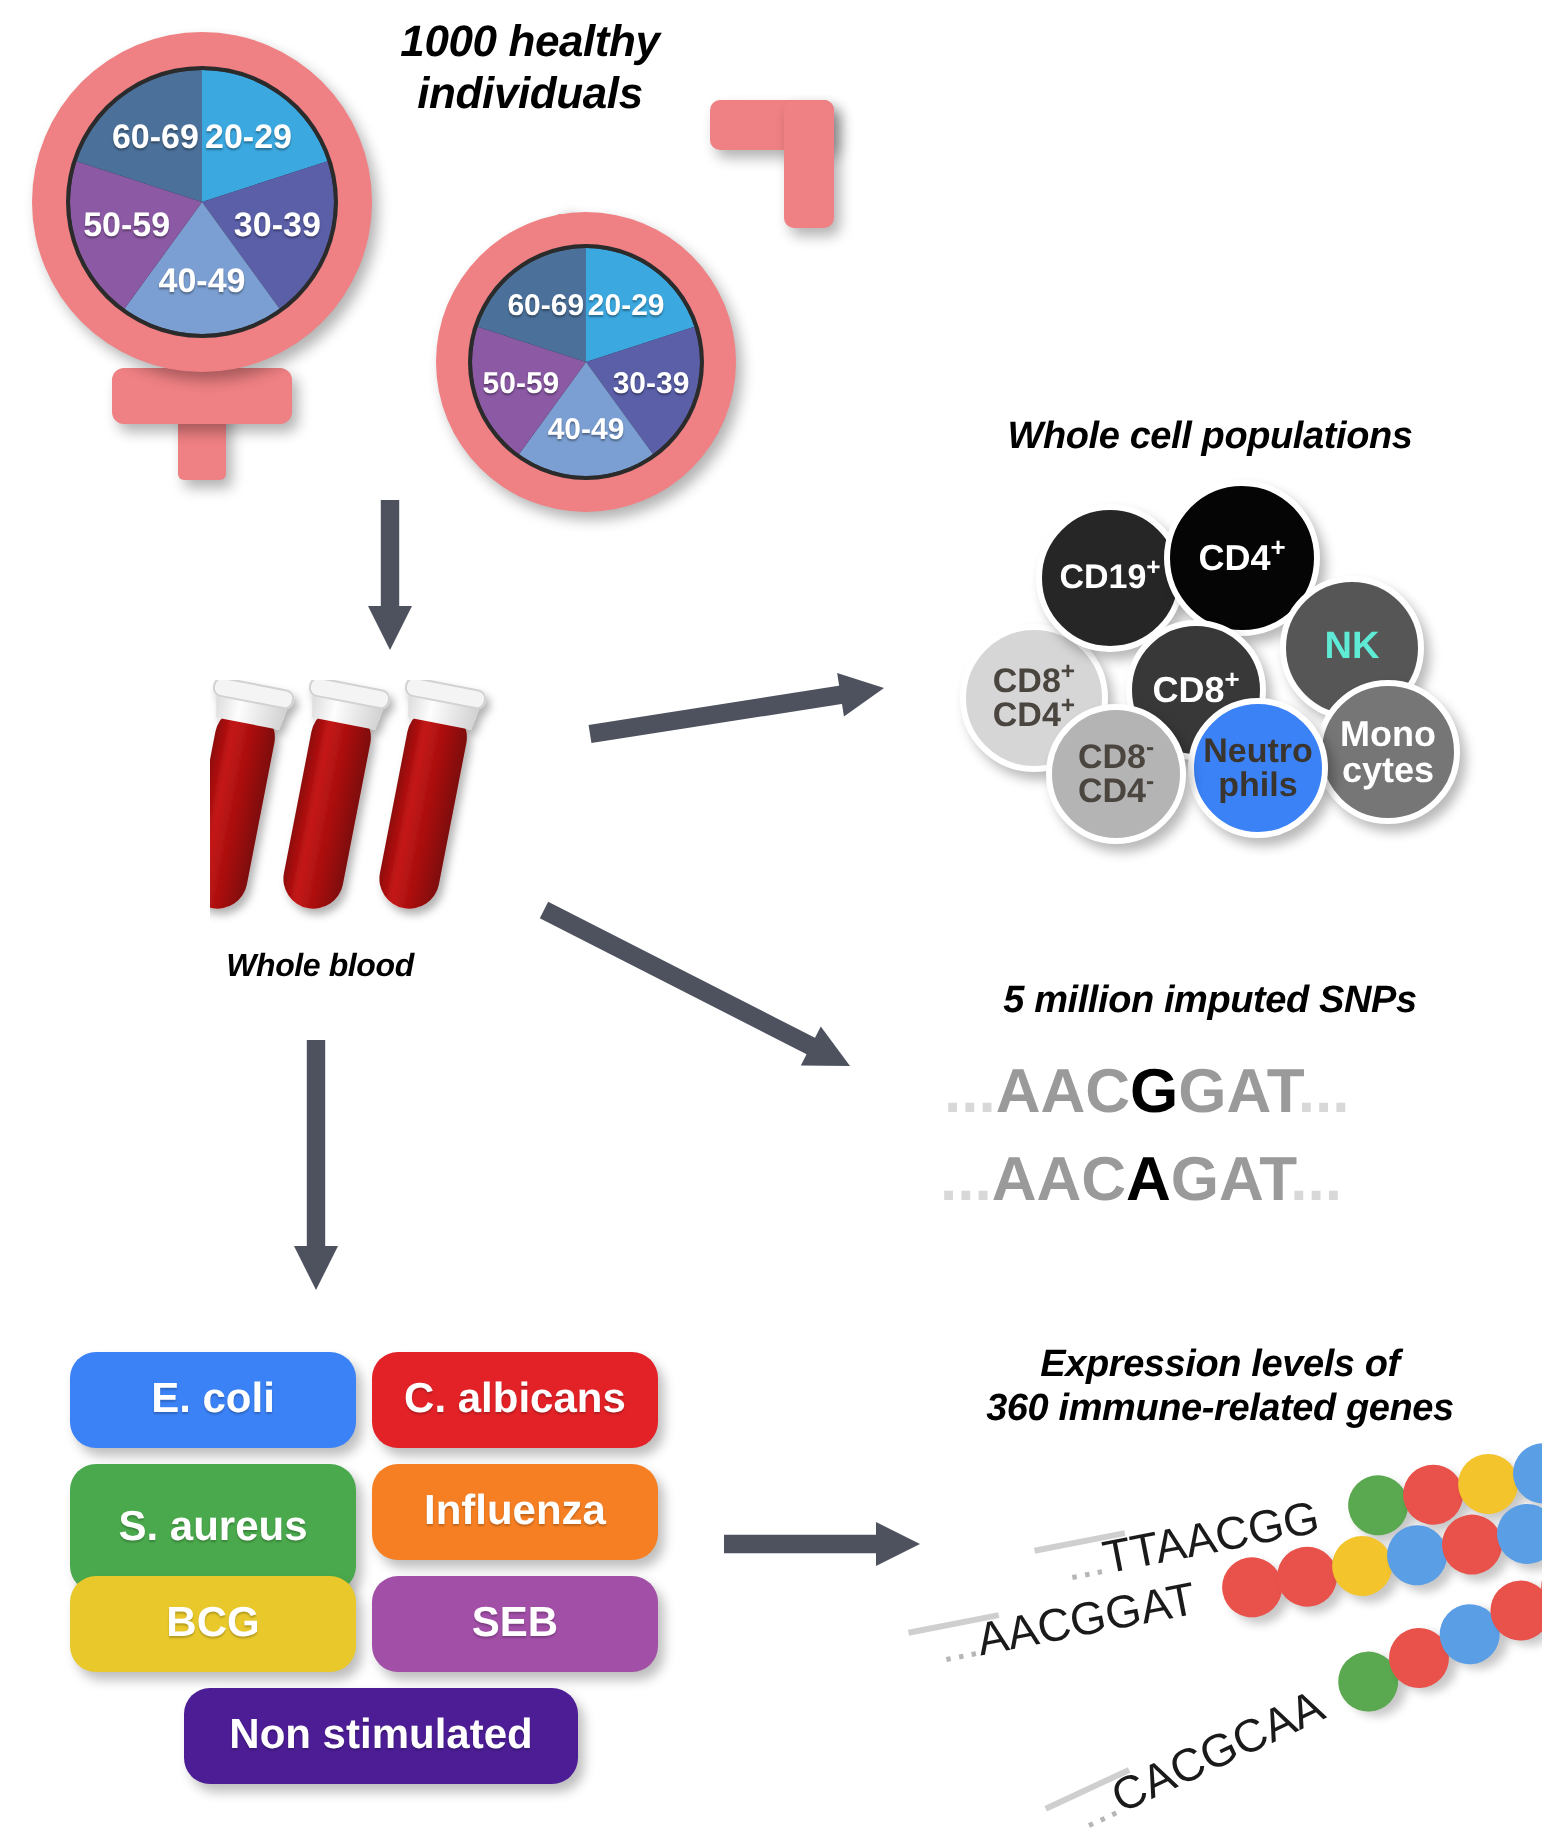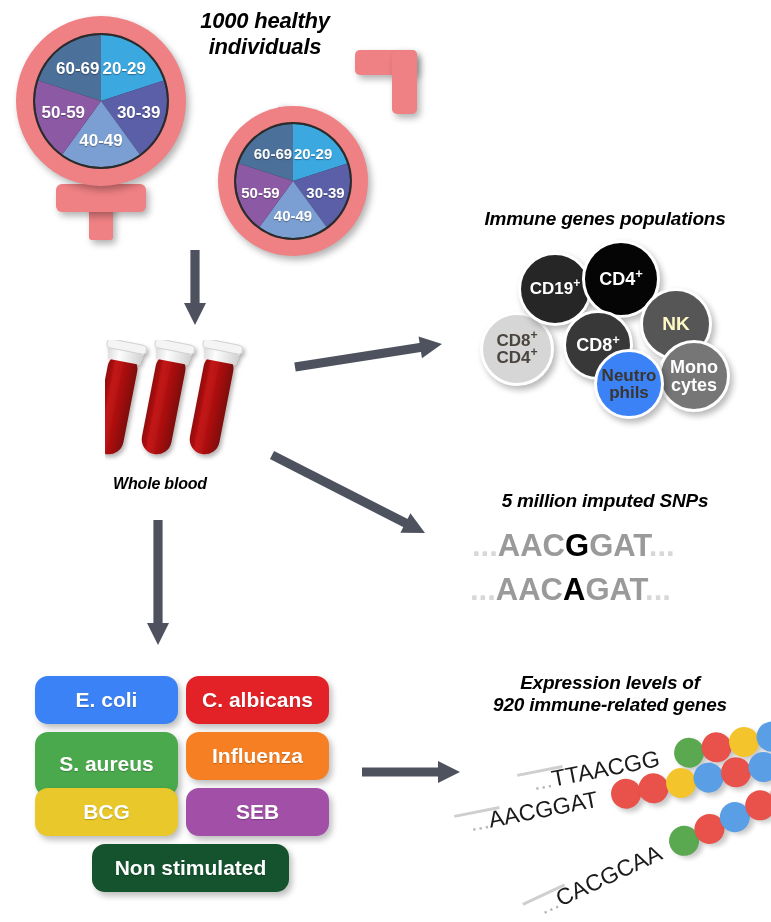--- a/index.html
+++ b/index.html
@@ -257,29 +257,30 @@
           <rect x="104" y="14" width="30" height="102" rx="15" fill="url(#bloodg)"></rect>
           <path d="M100 6 L138 6 L135 22 L103 22 Z" fill="url(#capg)"></path>
           <rect x="99" y="2" width="40" height="9" rx="4" fill="#f4f4f4" stroke="#d2d2d2" stroke-width="1"></rect>
         </g>
       </g>
     </svg>
   </div>
 
   <div class="heading abs" id="label-whole-blood">Whole blood</div>
 
-  <div class="heading abs" id="title-immune">Immune genes populations</div>
+  <div class="heading abs" id="title-immune">Whole cell populations</div>
   <div class="abs" id="immune-cluster" style="left:0; top:0; width:771px; height:922px; pointer-events:none;">
       <div class="cell" style="left: 480px; top: 312px; width: 74px; height: 74px; background: rgb(214, 214, 214); color: rgb(74, 69, 63); font-size: 17px;"><span>CD8<sup>+</sup><br>CD4<sup>+</sup></span></div>
       <div class="cell" style="left: 518px; top: 252px; width: 74px; height: 74px; background: rgb(38, 38, 38); color: rgb(255, 255, 255); font-size: 17px;"><span>CD19<sup>+</sup></span></div>
       <div class="cell" style="left: 582px; top: 240px; width: 78px; height: 78px; background: rgb(5, 5, 5); color: rgb(255, 255, 255); font-size: 18px;"><span>CD4<sup>+</sup></span></div>
       <div class="cell" style="left: 563px; top: 310px; width: 70px; height: 70px; background: rgb(56, 56, 56); color: rgb(255, 255, 255); font-size: 18px;"><span>CD8<sup>+</sup></span></div>
-      <div class="cell" style="left: 640px; top: 288px; width: 72px; height: 72px; background: rgb(86, 86, 86); color: #fef9c3; font-size: 19px;"><span>NK</span></div>
+      <div class="cell" style="left: 640px; top: 288px; width: 72px; height: 72px; background: rgb(86, 86, 86); color: #5eead4; font-size: 19px;"><span>NK</span></div>
       <div class="cell" style="left: 658px; top: 340px; width: 72px; height: 72px; background: rgb(118, 118, 118); color: rgb(255, 255, 255); font-size: 18px;"><span>Mono<br>cytes</span></div>
       <div class="cell" style="left: 594px; top: 349px; width: 70px; height: 70px; background: #3b82f6; color: rgb(58, 53, 47); font-size: 17px;"><span>Neutro<br>phils</span></div>
+      <div class="cell" style="left: 523px; top: 352px; width: 70px; height: 70px; background: rgb(180, 180, 180); color: rgb(74, 69, 63); font-size: 17px;"><span>CD8<sup>-</sup><br>CD4<sup>-</sup></span></div>
     </div>
 
   <div class="heading abs" id="title-snp">5 million imputed SNPs</div>
   <div class="abs" id="snp-block" style="left:470px; top:528px; width:290px; height:90px;">
       <div class="snp-row" style="left: 2px; top: 0px;"><span class="fade-out">...</span><span class="mid">AAC</span><span class="hl">G</span><span class="mid">GAT</span><span class="fade-out">...</span></div>
       <div class="snp-row" style="left: 0px; top: 44px;"><span class="fade-out">...</span><span class="mid">AAC</span><span class="hl">A</span><span class="mid">GAT</span><span class="fade-out">...</span></div>
     </div>
 
   <div class="abs" id="stim-block" style="left:0; top:0; width:400px; height:922px; pointer-events:none;">
       <div class="pill" style="left: 35px; top: 676px; width: 143px; height: 48px; background: #3b82f6; pointer-events: auto;">
@@ -293,27 +294,27 @@
       </div>
       <div class="pill" style="left: 186px; top: 732px; width: 143px; height: 48px; background: rgb(245, 127, 34); pointer-events: auto;">
         <span>Influenza</span>
       </div>
       <div class="pill" style="left: 35px; top: 788px; width: 143px; height: 48px; background: rgb(232, 200, 42); pointer-events: auto;">
         <span>BCG</span>
       </div>
       <div class="pill" style="left: 186px; top: 788px; width: 143px; height: 48px; background: rgb(162, 79, 168); pointer-events: auto;">
         <span>SEB</span>
       </div>
-      <div class="pill" style="left: 92px; top: 844px; width: 197px; height: 48px; background: #14532d; pointer-events: auto;">
+      <div class="pill" style="left: 92px; top: 844px; width: 197px; height: 48px; background: #4c1d95; pointer-events: auto;">
         <span>Non stimulated</span>
       </div>
     </div>
 
   <div class="heading abs" id="title-expression" style="white-space:pre-line;">Expression levels of
-920 immune-related genes</div>
+360 immune-related genes</div>
   <div class="abs" id="strand-block" style="left:0; top:0; width:771px; height:922px; pointer-events:none;">
       <div class="strand" style="left: 533px; top: 767px; width: 300px; height: 32px; transform: rotate(-11deg);">
         <div class="strand-line"></div>
         <div class="strand-text"><span class="dots">...</span>TTAACGG</div>
         <div class="bead" style="background: rgb(90, 168, 79); left: 144px;"></div>
         <div class="bead" style="background: rgb(232, 82, 74); left: 172px;"></div>
         <div class="bead" style="background: rgb(243, 196, 44); left: 200px;"></div>
         <div class="bead" style="background: rgb(90, 158, 230); left: 228px;"></div>
       </div>
       <div class="strand" style="left: 470px; top: 808px; width: 300px; height: 32px; transform: rotate(-11deg);">

